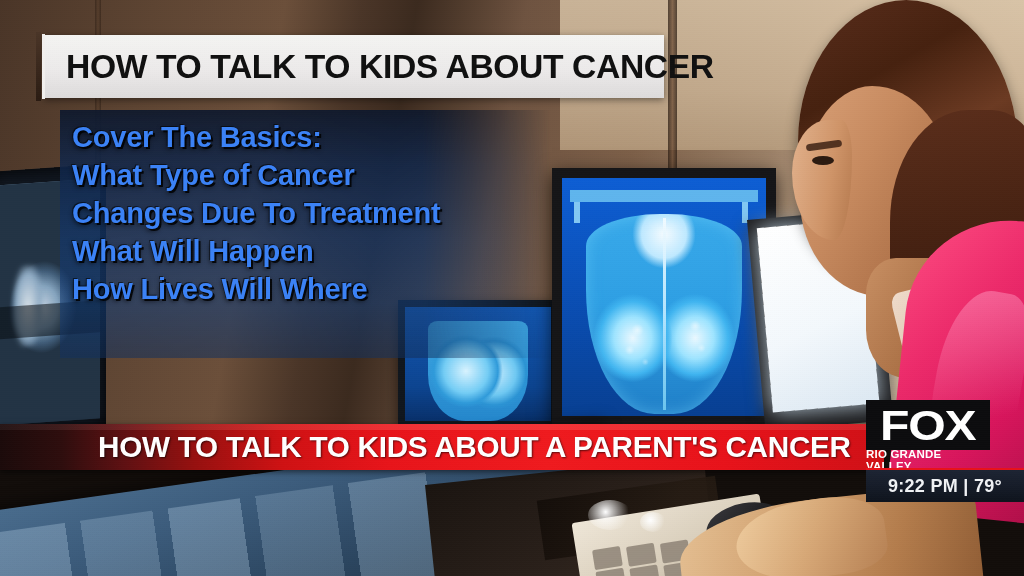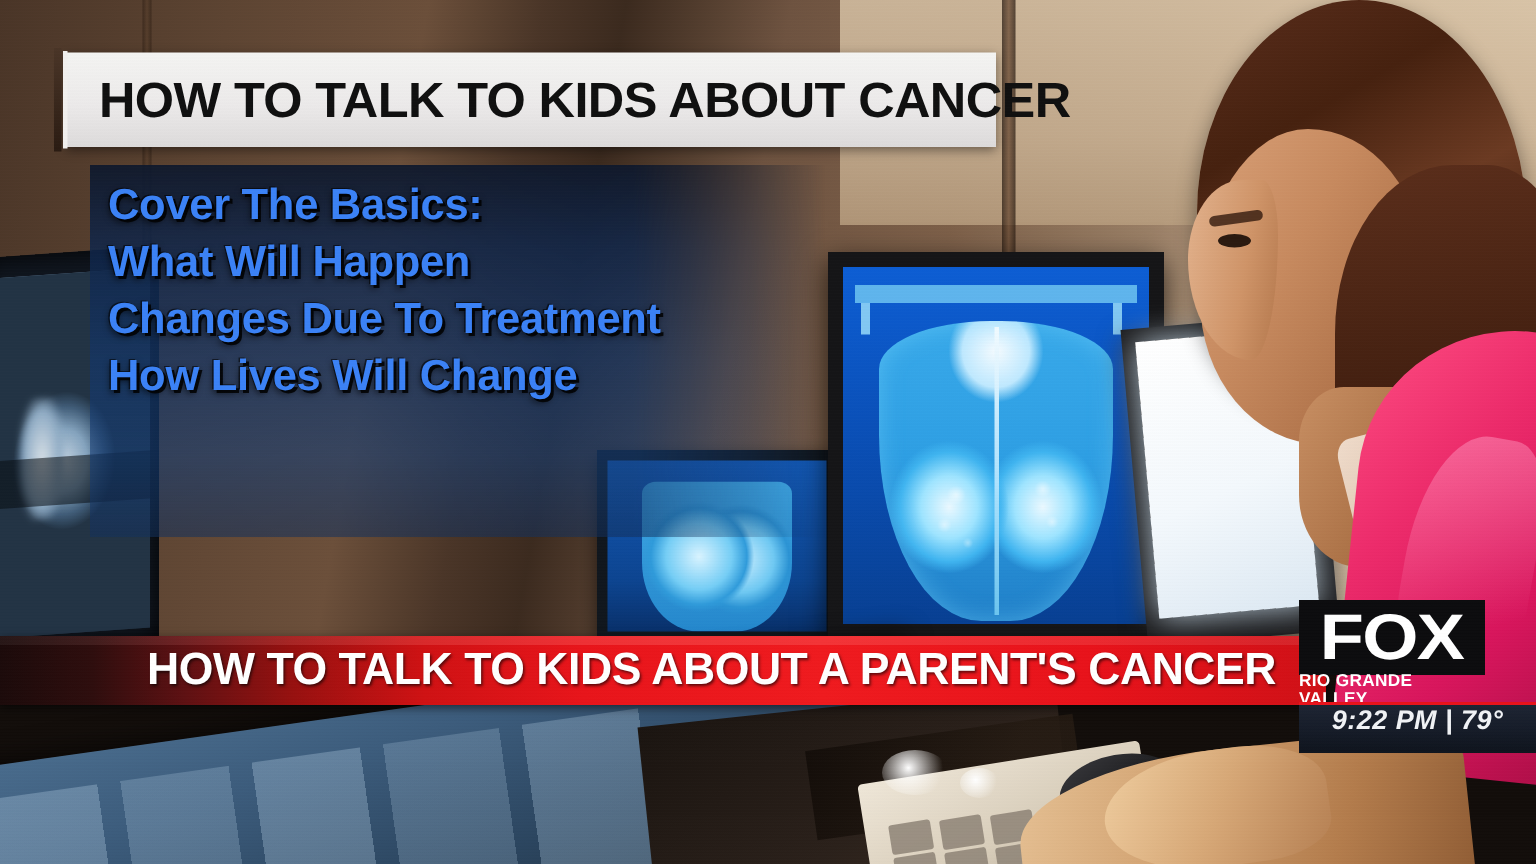--- a/index.html
+++ b/index.html
@@ -388,21 +388,21 @@
     position:absolute; left:0; top:50px; width:124px; height:20px;
     display:flex; align-items:center; justify-content:center;
     font-size:11.5px; font-weight:bold; color:#ffffff;
     letter-spacing:.2px;
   }
 
   
   .timebar{
     position:absolute; left:866px; top:470px; width:158px; height:32px;
     background:linear-gradient(180deg,#1d2433,#141a26 60%,#0e131c);
-    display:flex; justify-content:center;font-style:italic;
+    display:flex; align-items:center; justify-content:center;
   }
   .timebar .t{
     font-size:18px; font-weight:bold; color:#f0f2f5;
     letter-spacing:.3px;
   }
   .red-topline{
     position:absolute; left:866px; top:468px; width:158px; height:3px;
     background:#e8121a;
   }
 
@@ -491,23 +491,24 @@
 
   <div class="title-banner">
     <div class="bar-l"></div>
     <div class="bar-l2"></div>
     <h1>HOW TO TALK TO KIDS ABOUT CANCER</h1>
   </div>
 
   <div class="list-panel"></div>
   <div class="list-text">
     <div class="li">Cover The Basics:</div>
+    <div class="li">What Type of Cancer</div>
+    <div class="li">Changes Due To Treatment</div>
     <div class="li">What Will Happen</div>
-    <div class="li">Changes Due To Treatment</div>
-    <div class="li">How Lives Will Change</div>
+    <div class="li">How Lives Will Where</div>
   </div>
 
   <div class="lower-red">
     <div class="hl"></div>
     <h2>HOW TO TALK TO KIDS ABOUT A PARENT'S CANCER</h2>
   </div>
 
 
   <div class="fox-wrap">
     <div class="fox-box">

